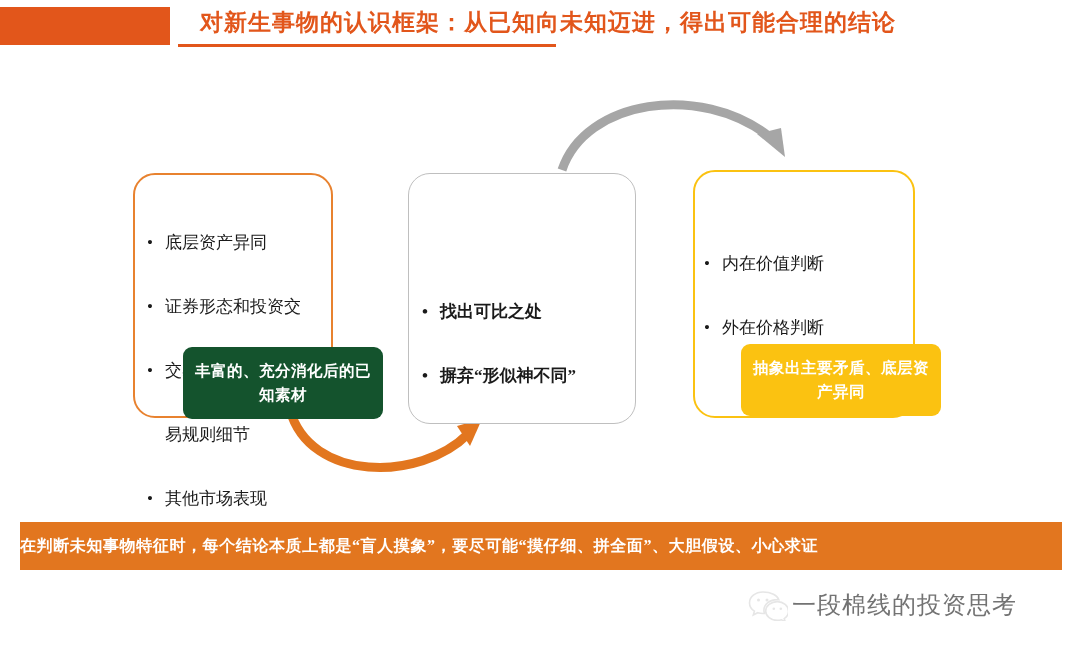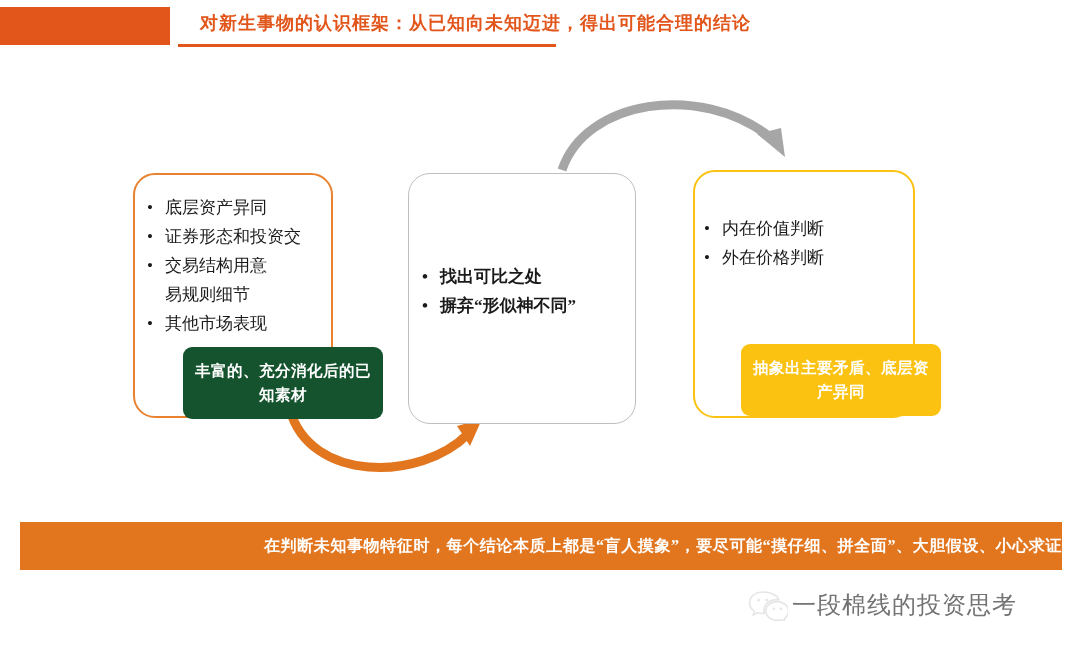--- a/index.html
+++ b/index.html
@@ -24,21 +24,21 @@
   #header-block {
     position: absolute;
     left: 0; top: 7px;
     width: 170px; height: 38px;
     background: #E2561B;
   }
   #header-title {
     position: absolute;
     left: 200px; top: 8px;
     width: 860px;
-    font-size: 18px;
+    font-size: 23px;
     font-weight: bold;
     color: #E2561B;
     letter-spacing: 1px;
     line-height: 30px;
     white-space: nowrap;
   }
   #header-rule {
     position: absolute;
     left: 178px; top: 44px;
     width: 378px; height: 3px;
@@ -81,20 +81,21 @@
     padding: 0;
     list-style: none;
     font-size: 17px;
     color: #1a1a1a;
     line-height: 29px;
   }
   .bullets li {
     position: relative;
     padding-left: 22px;
     text-indent: 0;
+    margin-top: 35px;
   }
   .bullets li::before {
     content: "•";
     position: absolute;
     left: 4px; top: 0;
     font-size: 17px;
     color: #1a1a1a;
   }
   .bullets li.cont {
     padding-left: 22px;
@@ -134,21 +135,21 @@
   }
 
   
   #banner {
     position: absolute;
     left: 20px; top: 522px;
     width: 1042px; height: 48px;
     background: #E2761F;
     display: flex;
     align-items: center;
-    justify-content: flex-end;
+    justify-content: flex-start;
   }
   #banner-text {
     color: #ffffff;
     font-size: 16px;
     font-weight: bold;
     letter-spacing: 0.6px;
     white-space: nowrap;
   }
 
   

